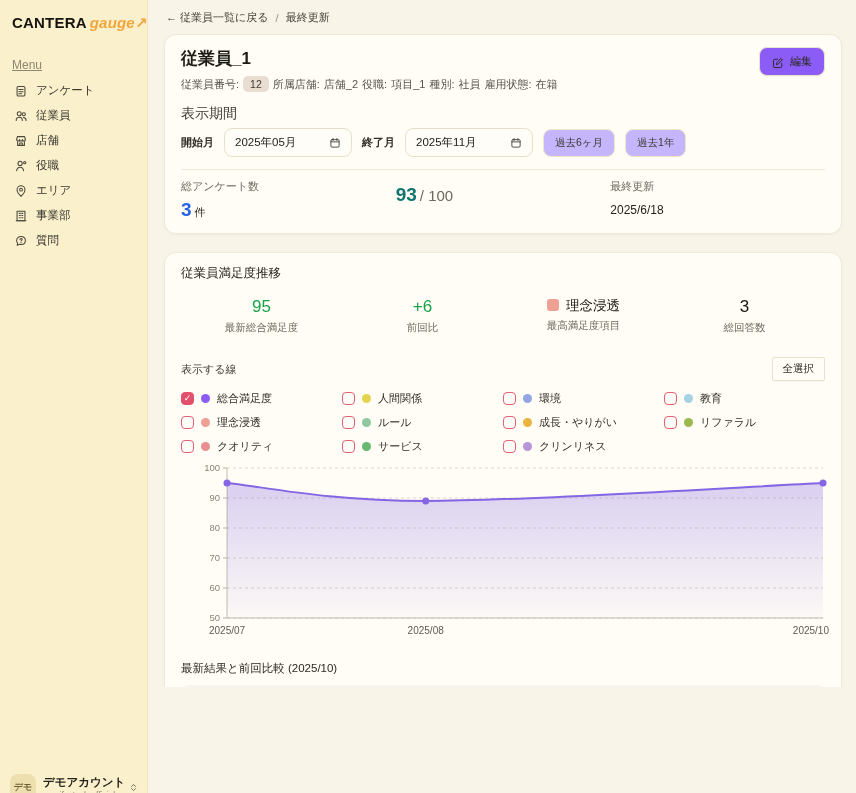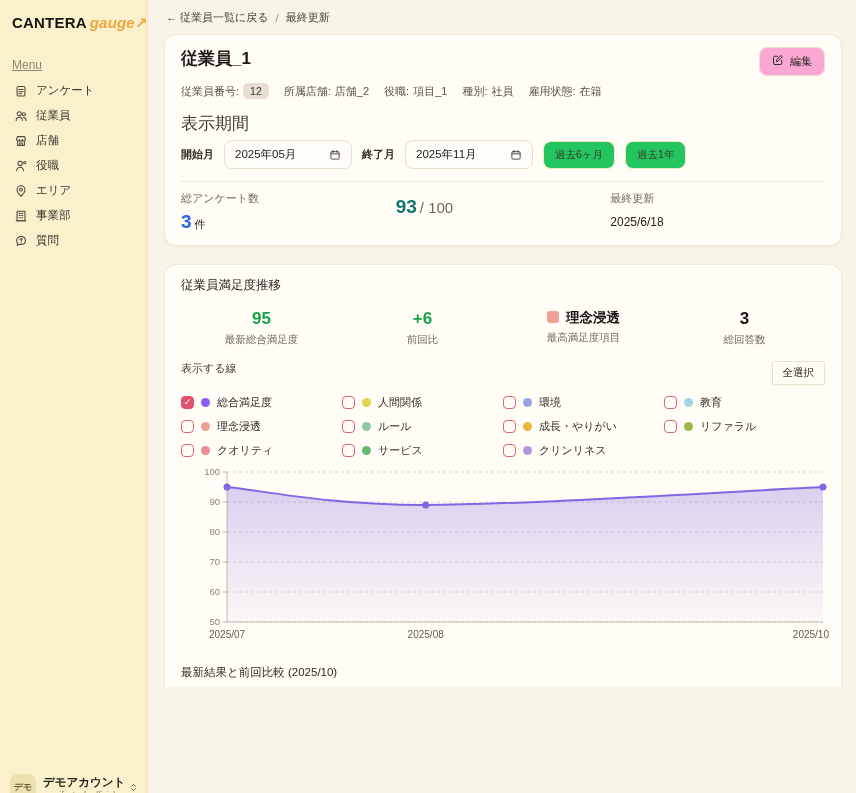--- a/index.html
+++ b/index.html
@@ -31,55 +31,55 @@
     stroke-linecap:round; stroke-linejoin:round; flex:none; cursor:pointer; }
   
   .main { flex:1; padding:8px 14px 0 16px; height:687px; overflow:hidden; }
   .breadcrumb { font-size:11px; color:#403e35; padding:2px 0 9px 2px; display:flex; gap:7px; align-items:center; }
   .breadcrumb .sep { color:#9a957f; }
   .card { background:#fffdf6; border:1px solid #f1ead7; border-radius:12px;
     box-shadow:0 1px 3px rgba(60,50,20,.05); padding:12px 16px; margin-bottom:18px; }
   
   .card-head { display:flex; justify-content:space-between; align-items:flex-start; }
   .emp-title { font-size:17px; font-weight:800; color:#1b1a14; }
-  .btn { display:inline-flex; align-items:flex-start; gap:6px; background:#f9a8d4;
+  .btn { display:inline-flex; align-items:flex-end; gap:6px; background:#8b5cf6;
     border:1px solid #e9e1cc; border-radius:8px; font-size:11px; color:#2c2b24;
     padding:6px 12px; cursor:pointer; box-shadow:0 1px 1px rgba(0,0,0,.03); }
   .btn svg { width:12px; height:12px; stroke:#2c2b24; fill:none; stroke-width:1.3;
     stroke-linecap:round; stroke-linejoin:round; }
-  .meta { display:flex; gap:15px; margin-top:7px; font-size:11px; color:#55534a; align-items:center; flex-wrap:wrap; }
+  .meta { display:flex; gap:4px; font-size:11px; color:#55534a; align-items:center; flex-wrap:wrap; }
   .meta-item { display:flex; align-items:center; gap:4px; }
   .badge { background:#e9ddd2; border-radius:5px; padding:2px 7px; font-size:10.5px; color:#3e3a32; }
-  .period-label { margin-top:13px; font-size:17px; color:#3c3a31; }
+  .period-label { margin-top:13px; font-size:14px; color:#3c3a31; }
   .controls { display:flex; align-items:center; gap:10px; margin-top:5px; }
   .ctl-label { font-size:11px; font-weight:700; color:#2e2d26; }
   .date-input { display:flex; align-items:center; justify-content:space-between; gap:8px; width:128px;
     border:1px solid #e7dfc9; background:#fffdf8; border-radius:8px; padding:6px 10px;
     font-size:11.5px; color:#23221b; cursor:pointer; }
   .date-input svg { width:12px; height:12px; stroke:#44423a; fill:none; stroke-width:1.2;
     stroke-linecap:round; stroke-linejoin:round; flex:none; }
-  .chip { background:#22c55e; border:1px solid #f3e7c3; border-radius:8px; padding:6px 11px;
+  .chip { background:#c4b5fd; border:1px solid #f3e7c3; border-radius:8px; padding:6px 11px;
     font-size:10.5px; color:#3a382d; cursor:pointer; }
   .divider { border:none; border-top:1px solid #f0e9d8; margin:12px 0 9px; }
   .stats3 { display:grid; grid-template-columns:1fr 1fr 1fr; }
   .stat-label { font-size:11px; color:#6c6a5e; }
   .stat-value { margin-top:5px; }
   .sv-big { font-size:19px; font-weight:800; color:#0f766e; }
   .sv-unit { font-size:11px; color:#2a2922; margin-left:3px; }
   .sv-sub { font-size:15px; color:#6c6a5e; margin-left:3px; }
   .sv-date { font-size:12px; color:#23221b; margin-top:9px; }
   
   .sec-title { font-size:12.5px; font-weight:400; color:#1c1b15; }
   .sec-sub { font-size:11px; color:#6e6b5e; margin-top:4px; }
   .kpis { display:grid; grid-template-columns:1fr 1fr 1fr 1fr; margin-top:15px; text-align:center; }
-  .kpi-value { font-size:17px; font-weight:700; color:#16150f; }
+  .kpi-value { font-size:17px; font-weight:400; color:#16150f; }
   .kpi-label { font-size:10.5px; color:#6e6b5e; margin-top:4px; }
   .kpi-cat { font-size:13.5px; }
   .swatch { display:inline-block; width:12px; height:12px; border-radius:3px; margin-right:7px; vertical-align:-1px; }
-  .lines-row { display:flex; justify-content:space-between; align-items:flex-start; margin-top:14px; }
+  .lines-row { display:flex; justify-content:space-between; align-items:center; margin-top:22px; }
   .lines-label { font-size:11px; color:#3c3a31; }
   .btn-sm { background:#fffdf6; border:1px solid #e9e1cc; border-radius:2px; padding:4px 10px;
     font-size:10.5px; color:#2c2b24; cursor:pointer; box-shadow:0 1px 1px rgba(0,0,0,.03); }
   .toggles { display:grid; grid-template-columns:1fr 1fr 1fr 1fr; row-gap:9px; margin-top:10px; }
   .toggle { display:flex; align-items:center; gap:7px; font-size:11px; color:#2f2e26; cursor:pointer; }
   .cb { width:13px; height:13px; border:1.4px solid #e36076; border-radius:4px; background:#fffdf8;
     display:flex; align-items:center; justify-content:center; font-size:9px; color:#fff; line-height:1; flex:none; }
   .cb.checked { background:#e3506c; border-color:#e3506c; }
   .dot { width:9px; height:9px; border-radius:50%; flex:none; }
   .chart-wrap { margin-top:8px; }

